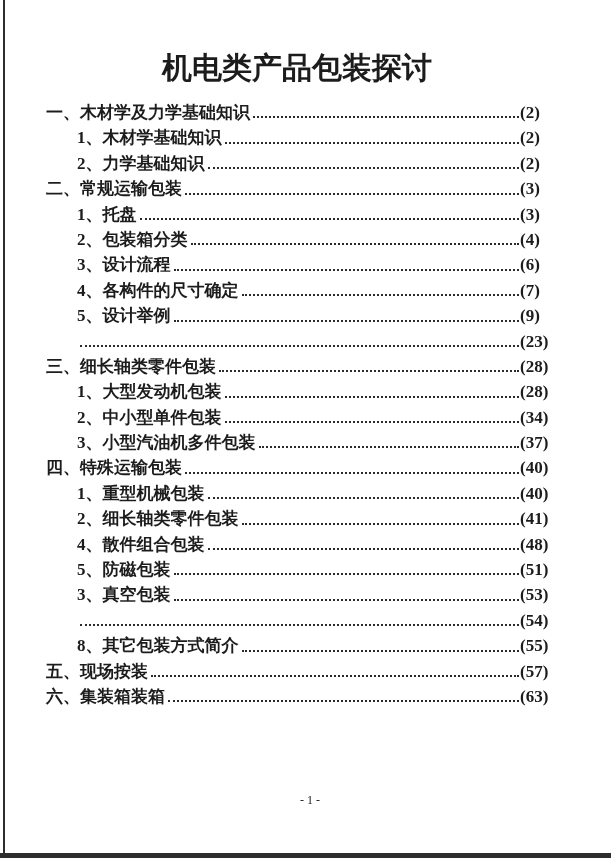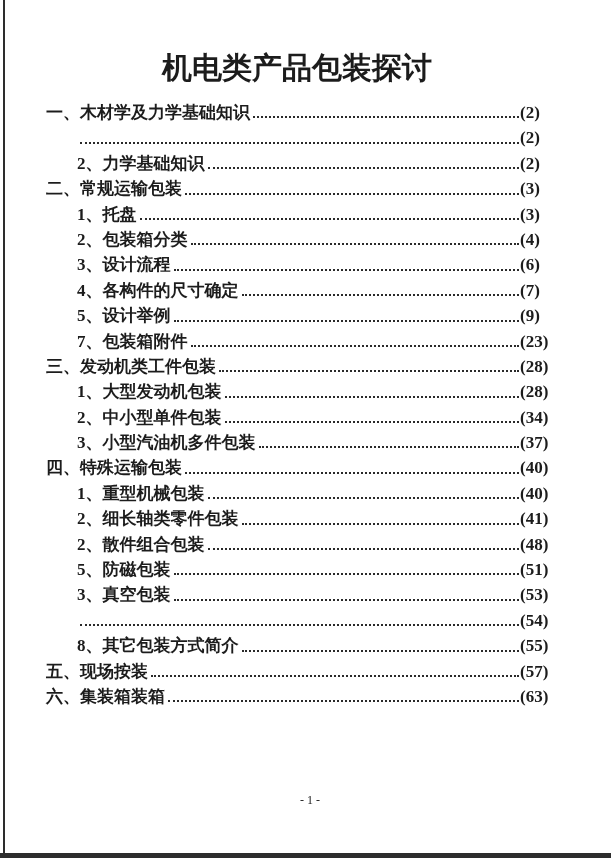--- a/index.html
+++ b/index.html
@@ -93,20 +93,21 @@
   <div class="content">
     <h1 class="doc-title">机电类产品包装探讨</h1>
 
     <div class="toc" id="toc">
         <div class="toc-row level-1">
           <span class="toc-label">一、木材学及力学基础知识</span>
           <span class="toc-leader"></span>
           <span class="toc-page">(2)</span>
         </div>
         <div class="toc-row level-2">
+          <span class="toc-label">1、木材学基础知识</span>
           <span class="toc-leader"></span>
           <span class="toc-page">(2)</span>
         </div>
         <div class="toc-row level-2">
           <span class="toc-label">2、力学基础知识</span>
           <span class="toc-leader"></span>
           <span class="toc-page">(2)</span>
         </div>
         <div class="toc-row level-1">
           <span class="toc-label">二、常规运输包装</span>
@@ -132,26 +133,25 @@
           <span class="toc-label">4、各构件的尺寸确定</span>
           <span class="toc-leader"></span>
           <span class="toc-page">(7)</span>
         </div>
         <div class="toc-row level-2">
           <span class="toc-label">5、设计举例</span>
           <span class="toc-leader"></span>
           <span class="toc-page">(9)</span>
         </div>
         <div class="toc-row level-2">
-          <span class="toc-label">7、包装箱附件</span>
           <span class="toc-leader"></span>
           <span class="toc-page">(23)</span>
         </div>
         <div class="toc-row level-1">
-          <span class="toc-label">三、发动机类工件包装</span>
+          <span class="toc-label">三、细长轴类零件包装</span>
           <span class="toc-leader"></span>
           <span class="toc-page">(28)</span>
         </div>
         <div class="toc-row level-2">
           <span class="toc-label">1、大型发动机包装</span>
           <span class="toc-leader"></span>
           <span class="toc-page">(28)</span>
         </div>
         <div class="toc-row level-2">
           <span class="toc-label">2、中小型单件包装</span>
@@ -172,21 +172,21 @@
           <span class="toc-label">1、重型机械包装</span>
           <span class="toc-leader"></span>
           <span class="toc-page">(40)</span>
         </div>
         <div class="toc-row level-2">
           <span class="toc-label">2、细长轴类零件包装</span>
           <span class="toc-leader"></span>
           <span class="toc-page">(41)</span>
         </div>
         <div class="toc-row level-2">
-          <span class="toc-label">2、散件组合包装</span>
+          <span class="toc-label">4、散件组合包装</span>
           <span class="toc-leader"></span>
           <span class="toc-page">(48)</span>
         </div>
         <div class="toc-row level-2">
           <span class="toc-label">5、防磁包装</span>
           <span class="toc-leader"></span>
           <span class="toc-page">(51)</span>
         </div>
         <div class="toc-row level-2">
           <span class="toc-label">3、真空包装</span>

